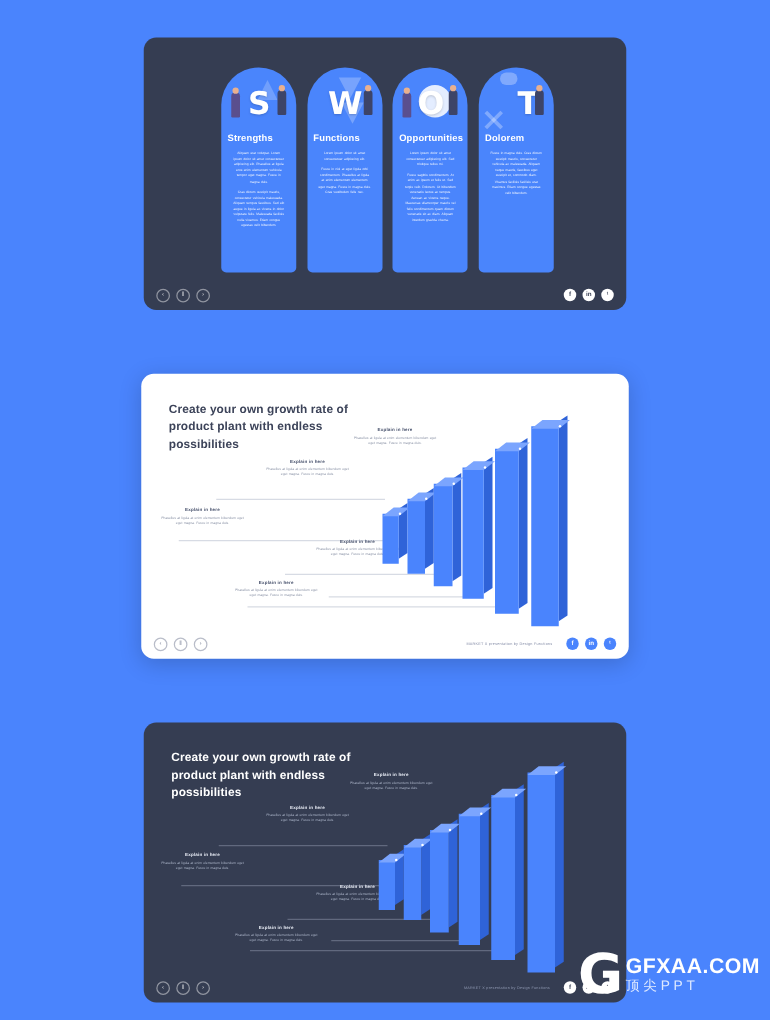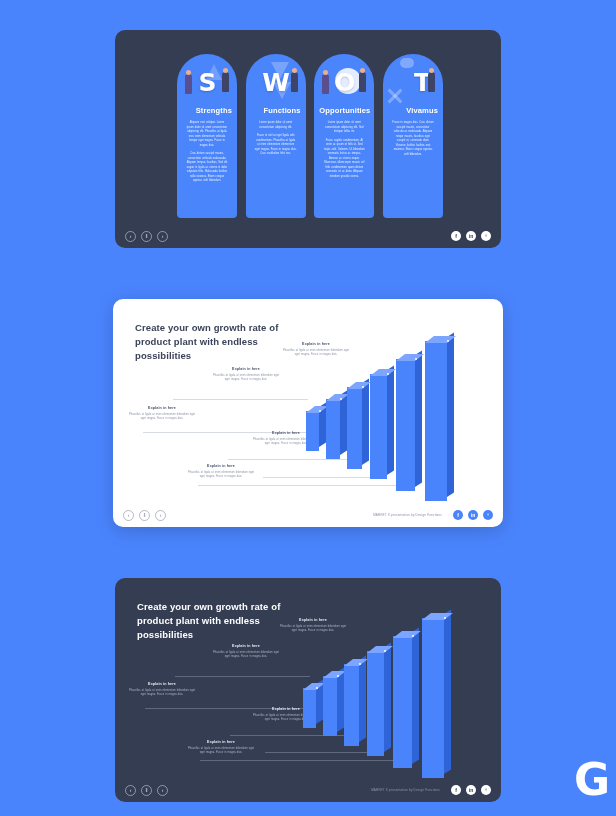--- a/index.html
+++ b/index.html
@@ -106,21 +106,21 @@
     position: absolute;
     left: 1px; top: -4px;
     width: 5px; height: 5px;
     border-radius: 50%;
     background: #e9b08f;
   }
   .person.pa { left: 3px;  top: 14px; background: #5a4f8e; }
   .person.pb { right: 3px; top: 12px; background: #3d4468; }
 
   .swot-title {
-    text-align: right;
+    text-align: left;
     color: #ffffff;
     font-size: 7.5px;
     font-weight: 700;
     margin-top: 2px;
     letter-spacing: .15px;
   }
   .swot-body {
     margin-top: 6px;
     padding: 0 4px;
   }
@@ -336,21 +336,21 @@
       </div>
     </div>
 
     <div class="swot-card">
       <div class="swot-illus">
         <span class="deco-shape deco-x" style="right:10px;top:14px;"></span>
         <span class="deco-shape deco-circ" style="left:12px;top:-2px;width:14px;height:10px;opacity:.35;border-radius:6px;"></span>
         <span class="person pb"></span>
         <span class="swot-letter">T</span>
       </div>
-      <div class="swot-title">Vivamus</div>
+      <div class="swot-title">Dolorem</div>
       <div class="swot-body">
         <p>Fusce in magna duis. Cras dictum suscipit mauris, consectetur vehicula ac malesuada. Aliquam neque mauris, faucibus eget suscipit et, commodo diam. Vivamus facilisis facilisis erat maximus. Etiam congue egestas velit bibendum.</p>
       </div>
     </div>
 
   </div>
 
   <div class="slide-footer">
     <div class="nav-group">
       <span class="nav-btn">‹</span>
@@ -532,13 +532,17 @@
       <span class="footer-credit">MARKET X presentation by Design Functions</span>
       <span class="social-btn">f</span>
       <span class="social-btn">in</span>
       <span class="social-btn">ᵗ</span>
     </div>
   </div>
 </div>
 
 <div id="watermark">
   <span class="wm-g">G</span>
+  <span class="wm-txt">
+    <span class="wm-main">GFXAA.COM</span>
+    <span class="wm-sub">顶尖PPT</span>
+  </span>
 </div>
 
 </body></html>

